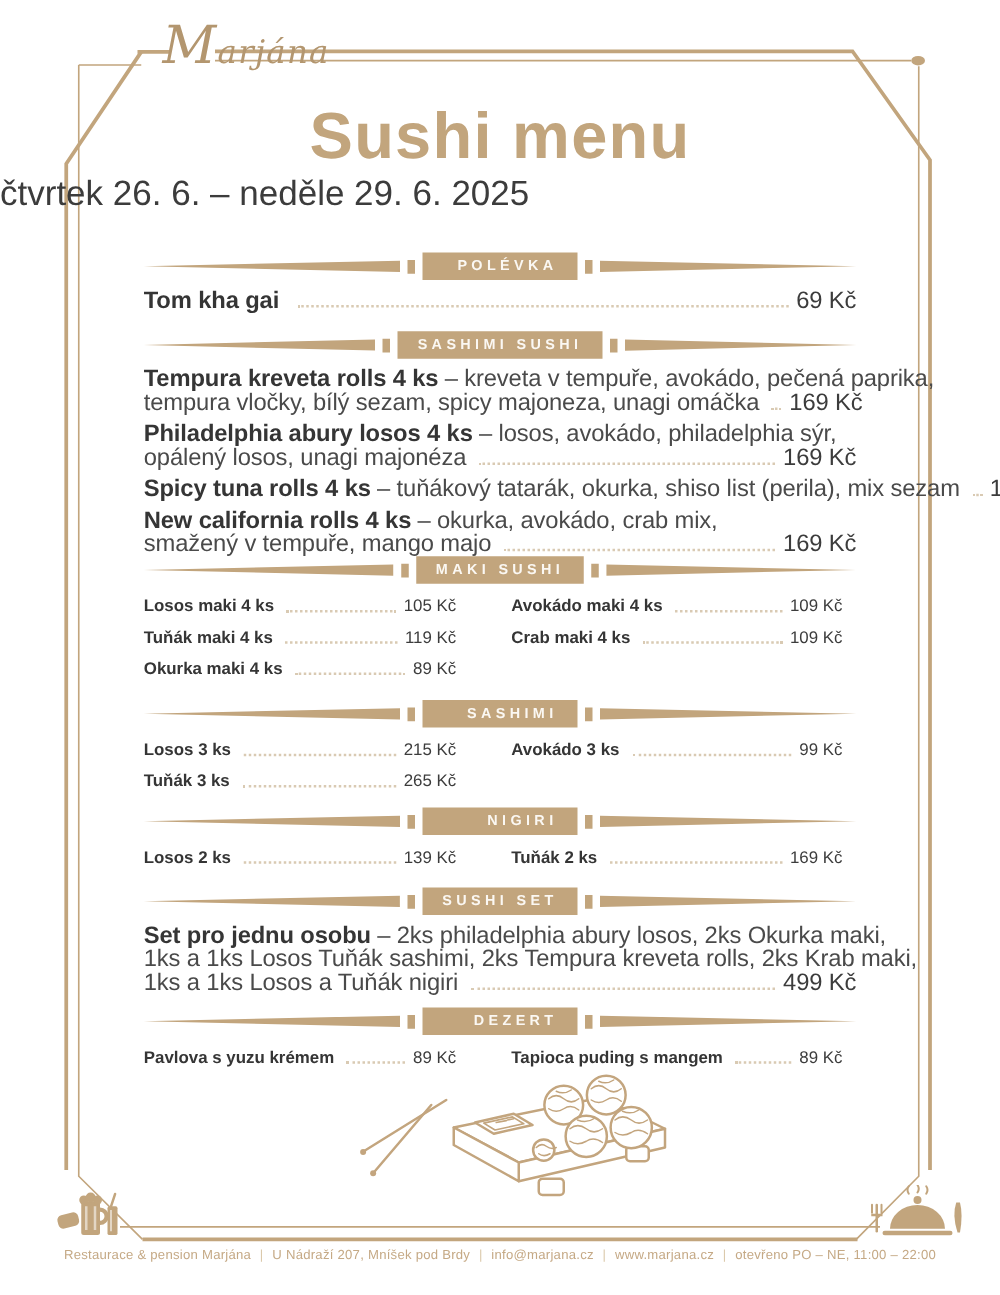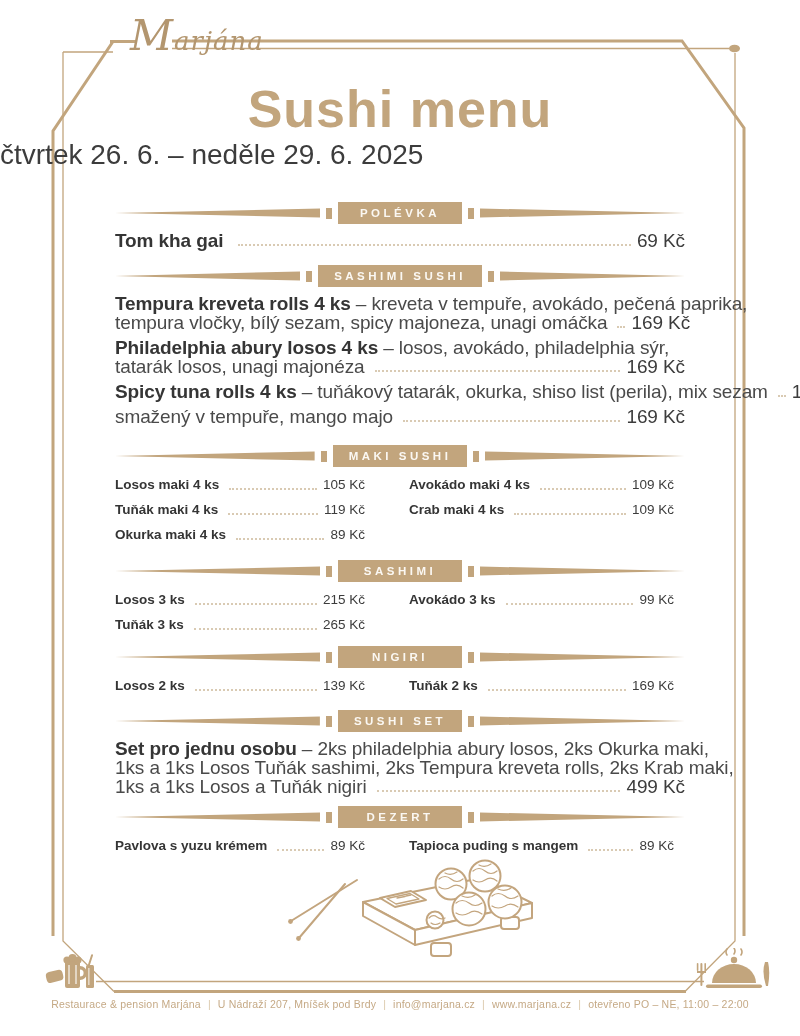--- a/index.html
+++ b/index.html
@@ -33,21 +33,21 @@
   .content{position:absolute;left:115px;top:0;width:570px;height:100%;z-index:1;}
   .sec{position:absolute;left:0;width:570px;}
   .sec0{top:202px}.sec1{top:265px}.sec2{top:445px}.sec3{top:560px}
   .sec4{top:646px}.sec5{top:710px}.sec6{top:806px}
   .sec-head{display:flex;align-items:center;height:22px;}
   .taper{flex:1 1 0;height:12px;min-width:40px;}
   .tick{flex:0 0 6px;width:6px;height:11px;background:var(--tan);margin:0 6px;}
   .sec-label{
     flex:0 0 auto;background:var(--tan);color:var(--cream);height:22px;line-height:23px;
     font-size:11.5px;font-weight:600;letter-spacing:3.5px;padding:0 16px;min-width:92px;
-    text-align:center;white-space:nowrap;
+    text-align:right;white-space:nowrap;
   }
   
   .items{margin-top:7px;}
   .item{margin-bottom:6px;font-size:19px;line-height:19px;color:var(--ink-soft);}
   .item .l{display:flex;align-items:flex-end;white-space:nowrap;letter-spacing:-0.1px;}
   .item .pl{white-space:nowrap;letter-spacing:-0.1px;}
   .nm{font-weight:700;color:#353535;margin-right:5px;flex:0 0 auto;}
   .ds{flex:0 1 auto;}
   .leader{flex:1 1 8px;min-width:8px;border-bottom:2px dotted var(--tan-light);margin:0 6px 4px 10px;}
   .pr{flex:0 0 auto;color:var(--ink);}
@@ -134,34 +134,35 @@
           <div class="pl"><span class="nm">Tempura kreveta rolls 4 ks</span><span class="ds">– kreveta v tempuře, avokádo, pečená paprika,</span></div>
           <div class="l">
             <span class="ds">tempura vločky, bílý sezam, spicy majoneza, unagi omáčka</span>
             <span class="leader"></span>
             <span class="pr">169 Kč</span>
           </div>
         </div>
         <div class="item">
           <div class="pl"><span class="nm">Philadelphia abury losos 4 ks</span><span class="ds">– losos, avokádo, philadelphia sýr,</span></div>
           <div class="l">
-            <span class="ds">tatarák losos, unagi majonéza</span>
+            <span class="ds">opálený losos, unagi majonéza</span>
             <span class="leader"></span>
             <span class="pr">169 Kč</span>
           </div>
         </div>
         <div class="item">
           <div class="l">
             <span class="nm">Spicy tuna rolls 4 ks</span>
             <span class="ds">– tuňákový tatarák, okurka, shiso list (perila), mix sezam</span>
             <span class="leader"></span>
             <span class="pr">189 Kč</span>
           </div>
         </div>
         <div class="item">
+          <div class="pl"><span class="nm">New california rolls 4 ks</span><span class="ds">– okurka, avokádo, crab mix,</span></div>
           <div class="l">
             <span class="ds">smažený v tempuře, mango majo</span>
             <span class="leader"></span>
             <span class="pr">169 Kč</span>
           </div>
         </div>
       </div>
     </div>
     <div class="sec sec2">
       <div class="sec-head">

